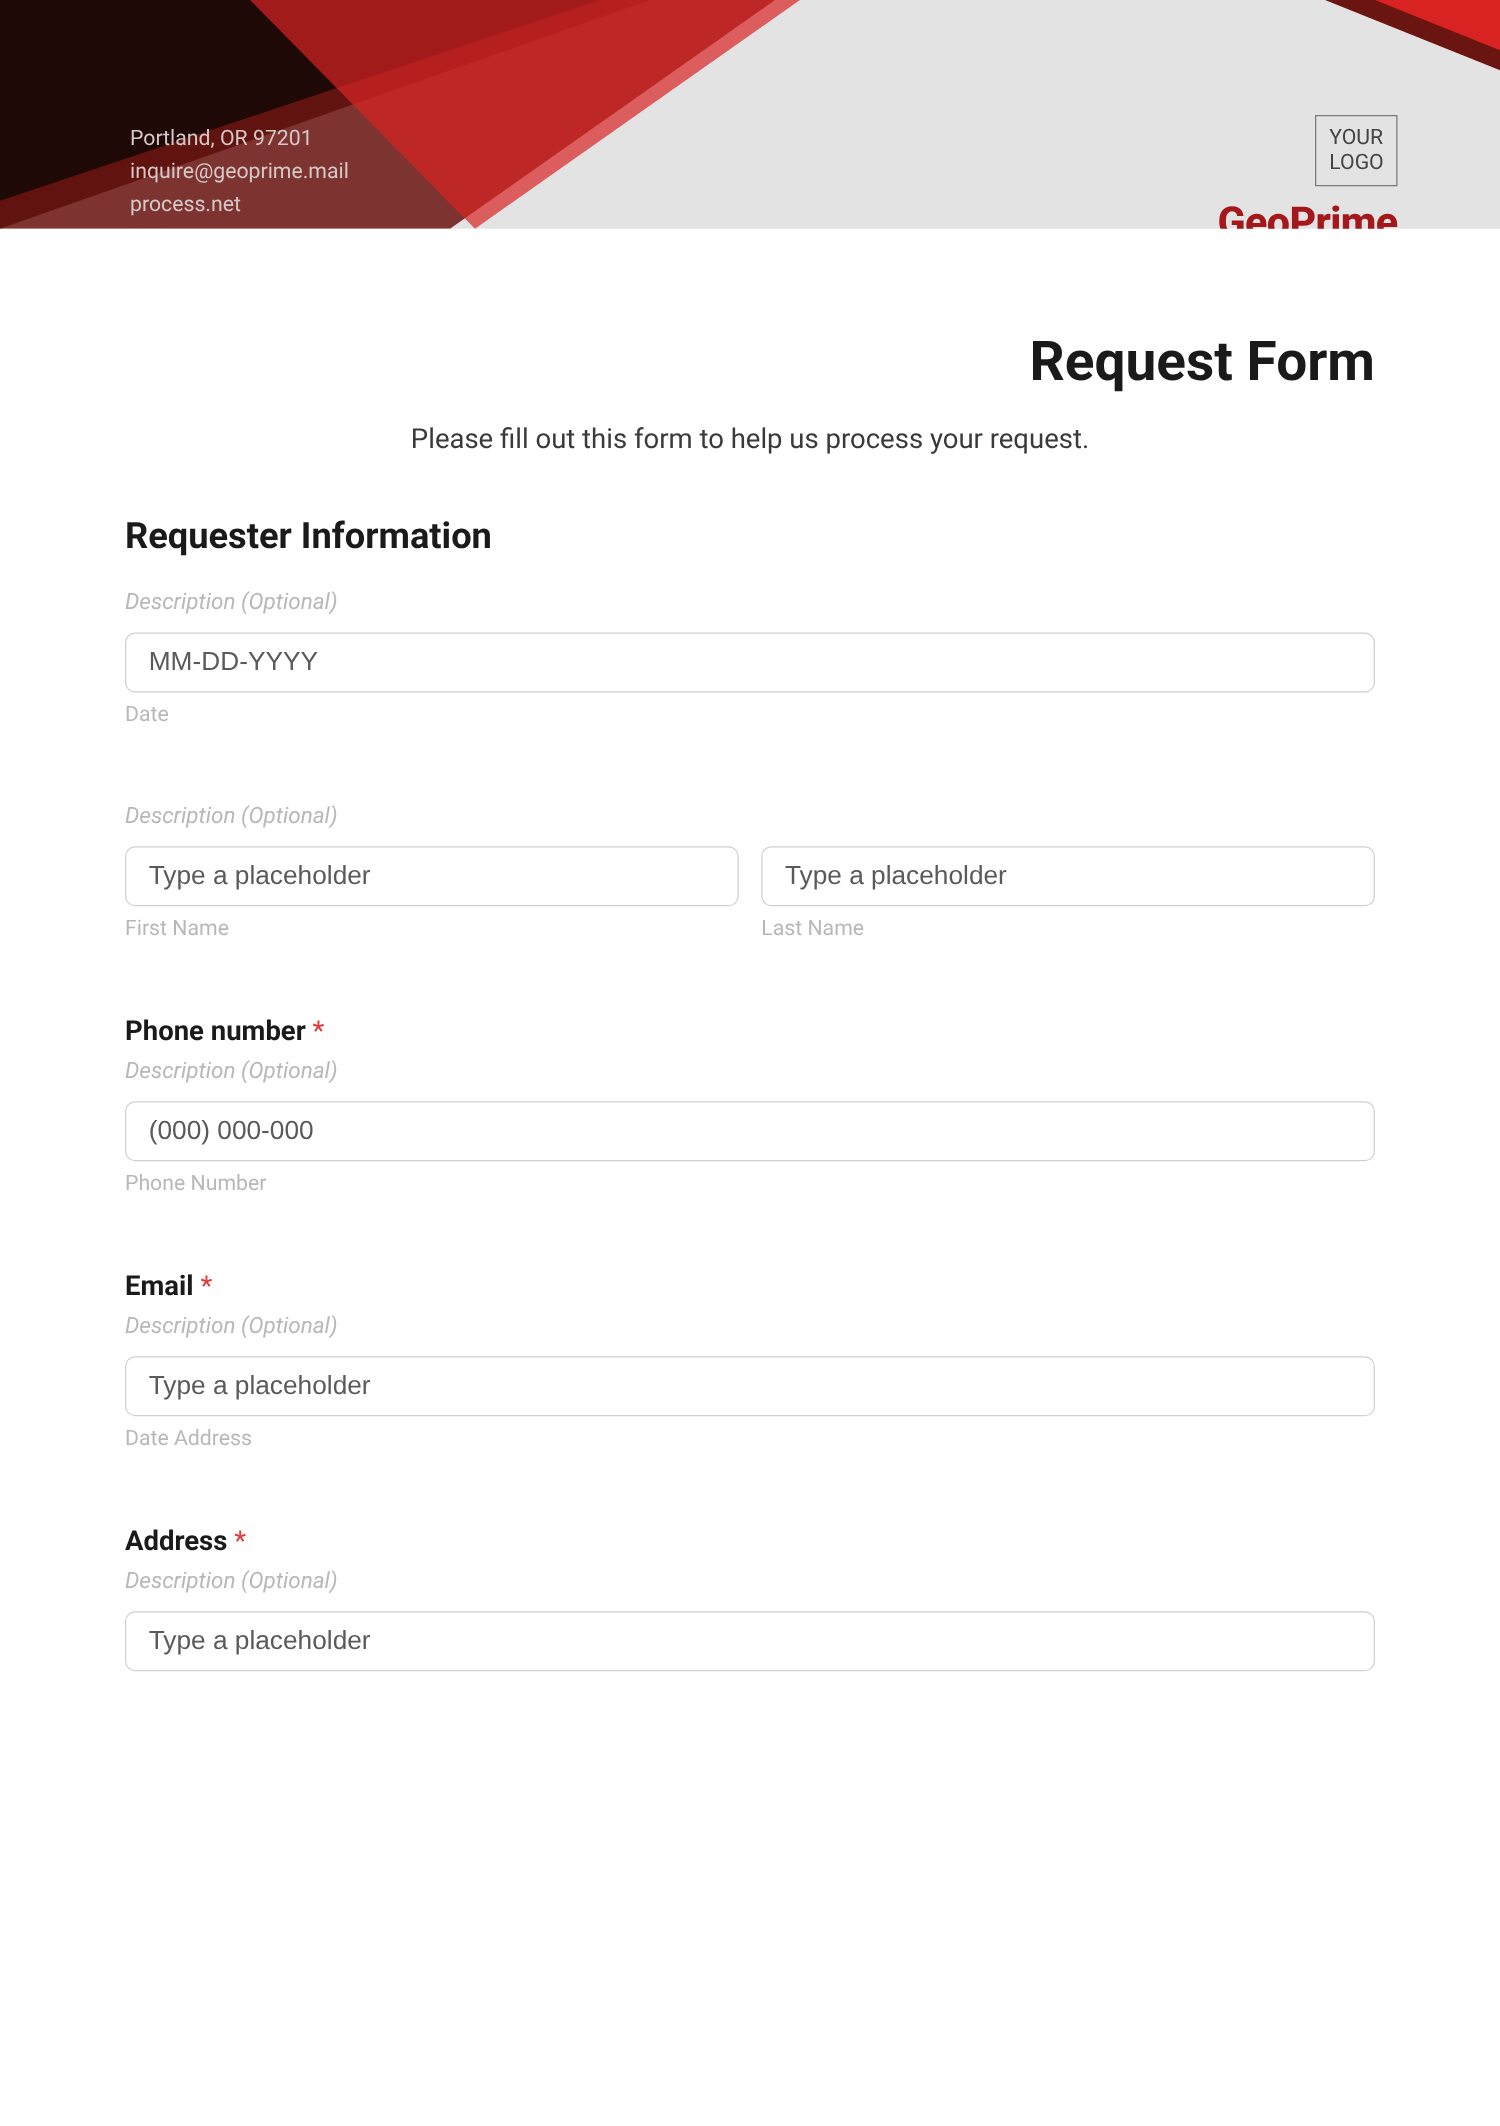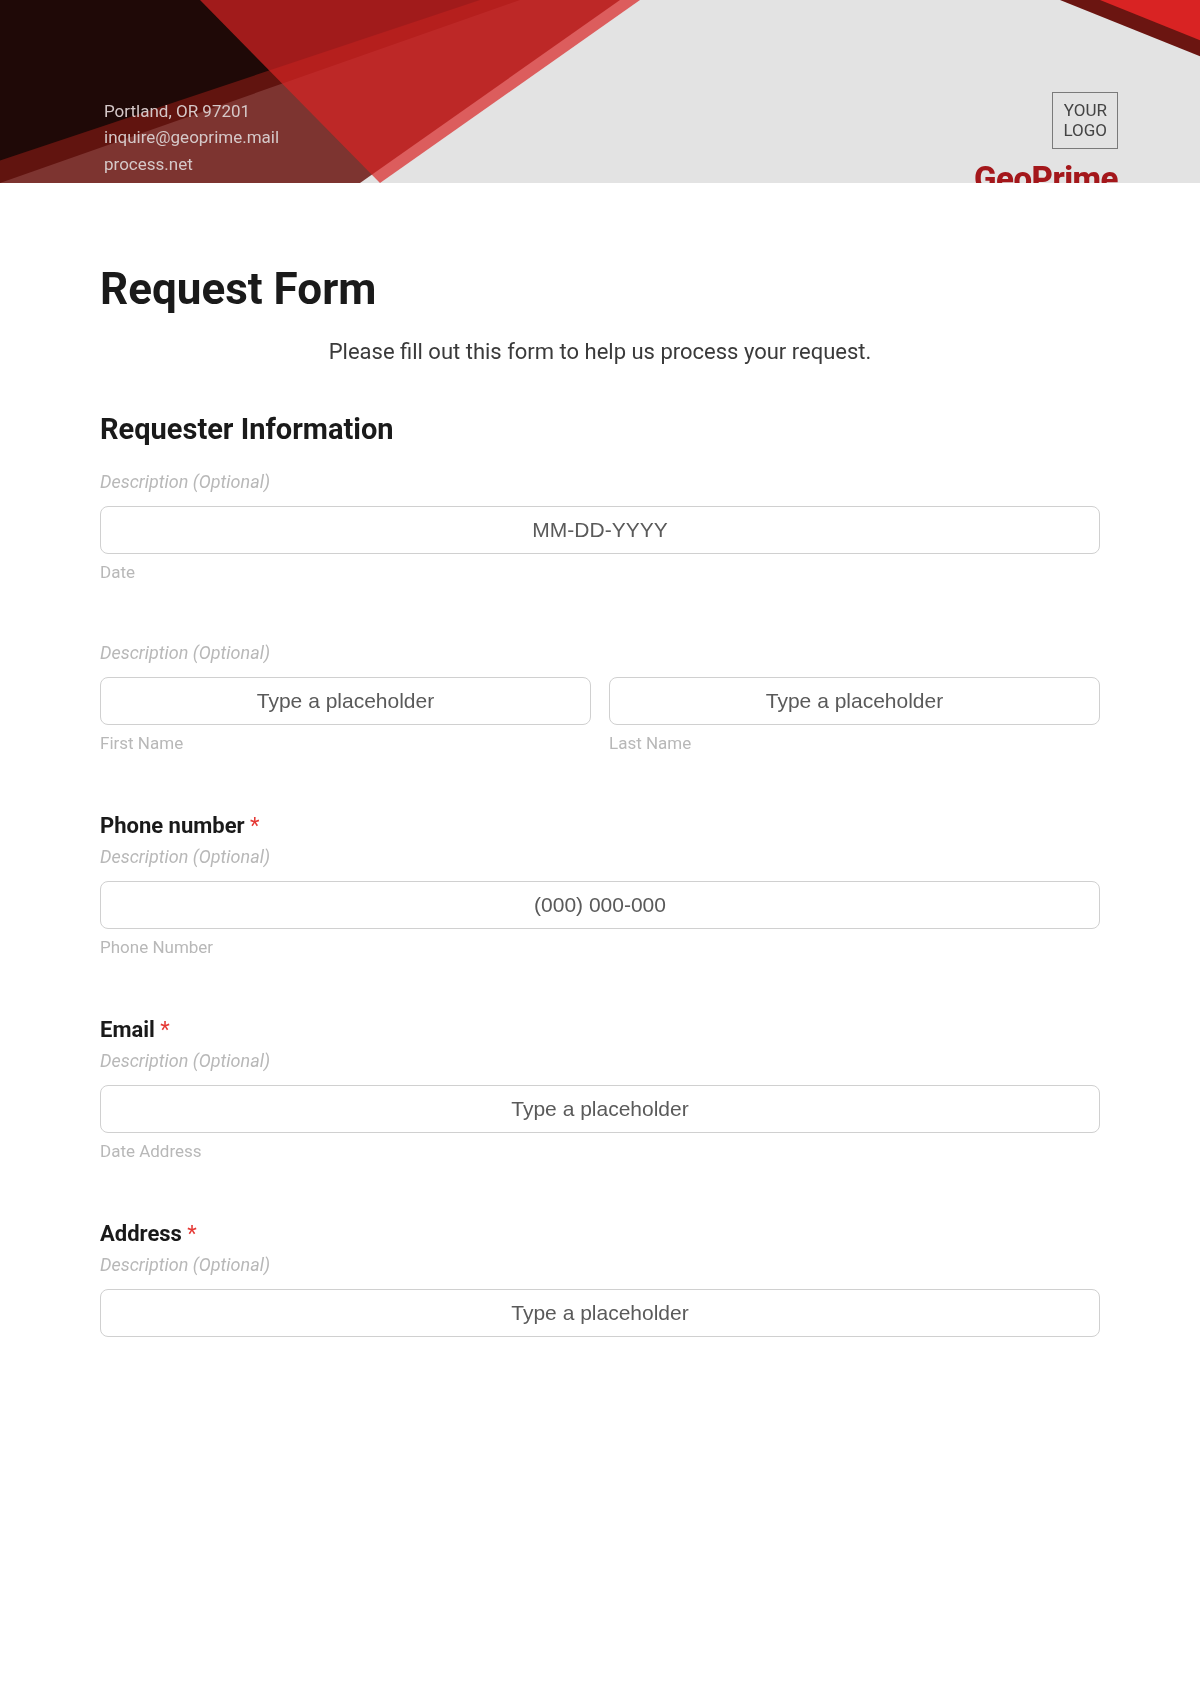--- a/index.html
+++ b/index.html
@@ -42,35 +42,35 @@
       text-align: right;
       z-index: 10;
     }
     .logo-box {
       display: inline-block;
       border: 1.5px solid #7a7a7a;
       padding: 8px 10px;
       font-size: 17px;
       line-height: 1.15;
       color: #444;
-      text-align: right;
+      text-align: left;
       margin-bottom: 10px;
       margin-left: 45px;
     }
     .brand-name {
       font-size: 33px;
       font-weight: 800;
       color: #a4171b;
       letter-spacing: -0.5px;
     }
     .form-container {
       padding: 80px 100px 40px 100px;
     }
     .form-title {
-      text-align: left;
+      text-align: right;
       font-size: 44px;
       font-weight: 700;
       color: #1a1a1a;
       margin-bottom: 24px;
     }
     .form-subtitle {
       text-align: center;
       font-size: 22px;
       color: #3a3a3a;
       margin-bottom: 48px;
@@ -109,21 +109,20 @@
     }
     .text-input {
       width: 100%;
       height: 48px;
       border: 1px solid #d0d0d0;
       border-radius: 8px;
       padding: 0 18px;
       font-size: 21px;
       color: #333;
       background: #fff;
-      text-align: center;
     }
     .text-input::placeholder {
       color: #5a5a5a;
     }
     .field-sublabel {
       font-size: 17px;
       color: #b8b8b8;
       margin-top: 8px;
     }
   </style>

